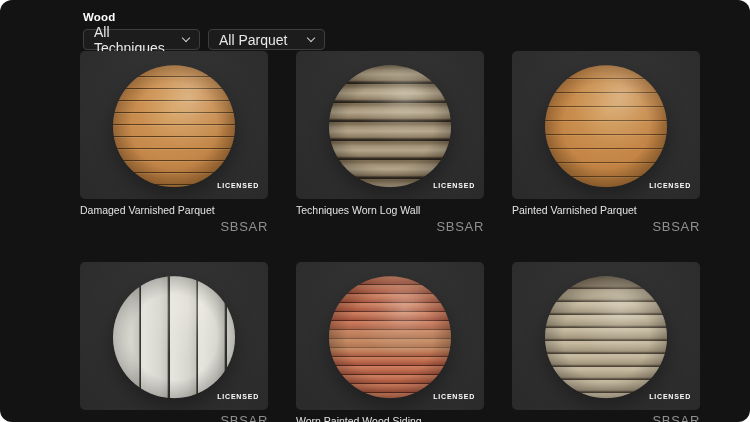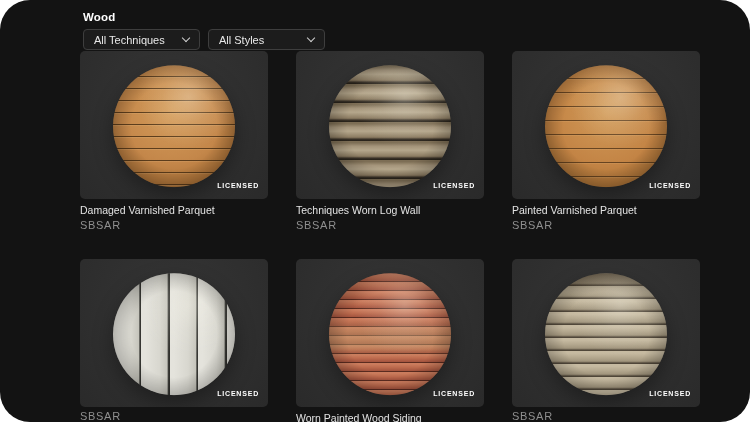--- a/index.html
+++ b/index.html
@@ -1,35 +1,35 @@
 <!DOCTYPE html>
 <html><head>
 <meta charset="utf-8">
 <style>
   * { margin:0; padding:0; box-sizing:border-box; }
   html,body { width:750px; height:422px; background:#ffffff; font-family:"Liberation Sans", sans-serif; }
   .frame {
     position:relative; width:750px; height:422px;
-    background:#131313; border-radius:30px; overflow:hidden;
+    background:#131313; border-radius:12px; overflow:hidden;
   }
   .content { position:absolute; left:80px; top:11px; width:588px; }
 
   .page-title {
     margin-left:3px; font-size:11.5px; line-height:13px;
     font-weight:700; color:#ffffff; letter-spacing:0.2px;
   }
 
   .filters { display:flex; gap:8px; margin-top:5px; margin-left:3px; }
   .dropdown {
     width:117px; height:21px; background:#1c1c1c;
     border:1px solid #3e3e3e; border-radius:4px;
     display:flex; align-items:center; justify-content:space-between;
     padding:0 10px; cursor:pointer;
   }
-  .dropdown-label { font-size:11px; color:#e8e8e8; }
+  .dropdown-label { font-size:14px; color:#e8e8e8; }
   .chev {
     width:6px; height:6px; margin-top:-3px;
     border-right:1.4px solid #cfcfcf; border-bottom:1.4px solid #cfcfcf;
     transform:rotate(45deg);
   }
 
   .grid {
     margin-top:1px;
     display:grid; grid-template-columns:repeat(3,188px);
     column-gap:12px; row-gap:7px;gap:28px;
@@ -38,21 +38,21 @@
   .tile {
     position:relative; height:148px; border-radius:5px;
     background:radial-gradient(ellipse at 50% 32%, #353535 0%, #2e2e2e 65%, #2a2a2a 100%);
     overflow:hidden;
   }
   .licensed {
     position:absolute; right:9px; bottom:10px;
     font-size:7px; font-weight:700; color:#ffffff; letter-spacing:0.8px;
   }
   .card-title { margin-top:5px; font-size:10.5px; line-height:12px; color:#e3e3e3; }
-  .card-format { margin-top:3px; font-size:11px; color:#8f8f8f; letter-spacing:0.7px; }
+  .card-format { margin-top:3px; font-size:13px; color:#8f8f8f; letter-spacing:0.7px;text-align:right; }
 
   .sphere {
     position:absolute; left:50%; top:50%;
     width:122px; height:122px; border-radius:50%;
     transform:translate(-50%,-49%);
     box-shadow:0 8px 20px rgba(0,0,0,0.35);
   }
   .sphere::after {
     content:""; position:absolute; inset:0; border-radius:50%;
     background:
@@ -105,21 +105,21 @@
   <div class="content">
 
     <h1 class="page-title">Wood</h1>
 
     <div class="filters">
       <div class="dropdown">
         <span class="dropdown-label">All Techniques</span>
         <span class="chev"></span>
       </div>
       <div class="dropdown">
-        <span class="dropdown-label">All Styles</span>
+        <span class="dropdown-label">All Parquet</span>
         <span class="chev"></span>
       </div>
     </div>
 
     <div class="grid">
 
       <div class="card">
         <div class="tile">
           <div class="sphere s1"></div>
           <span class="licensed">LICENSED</span>

